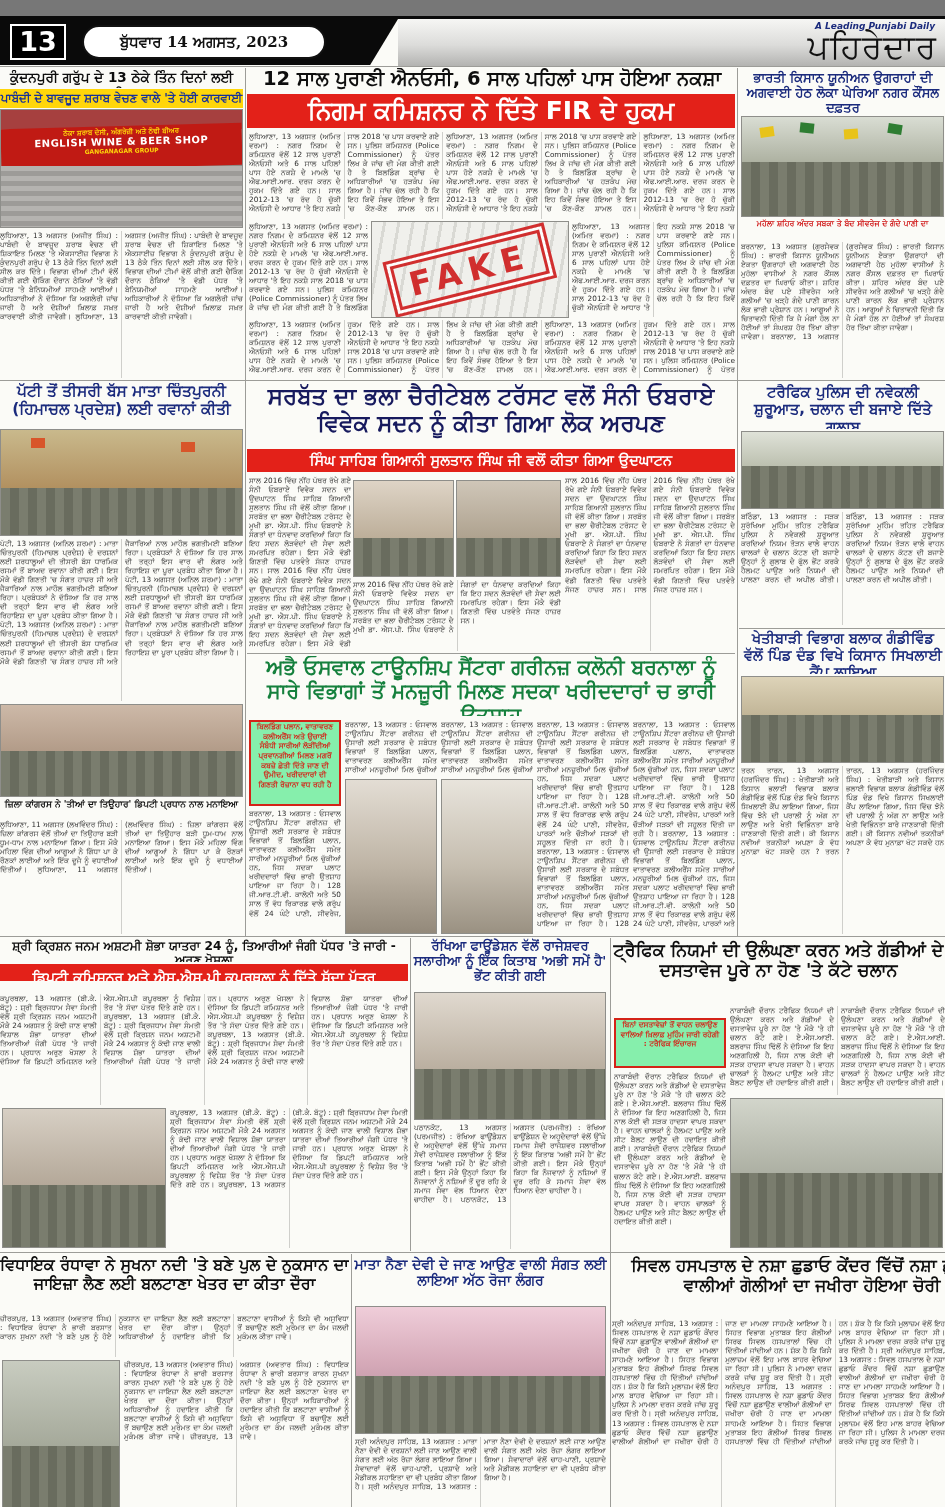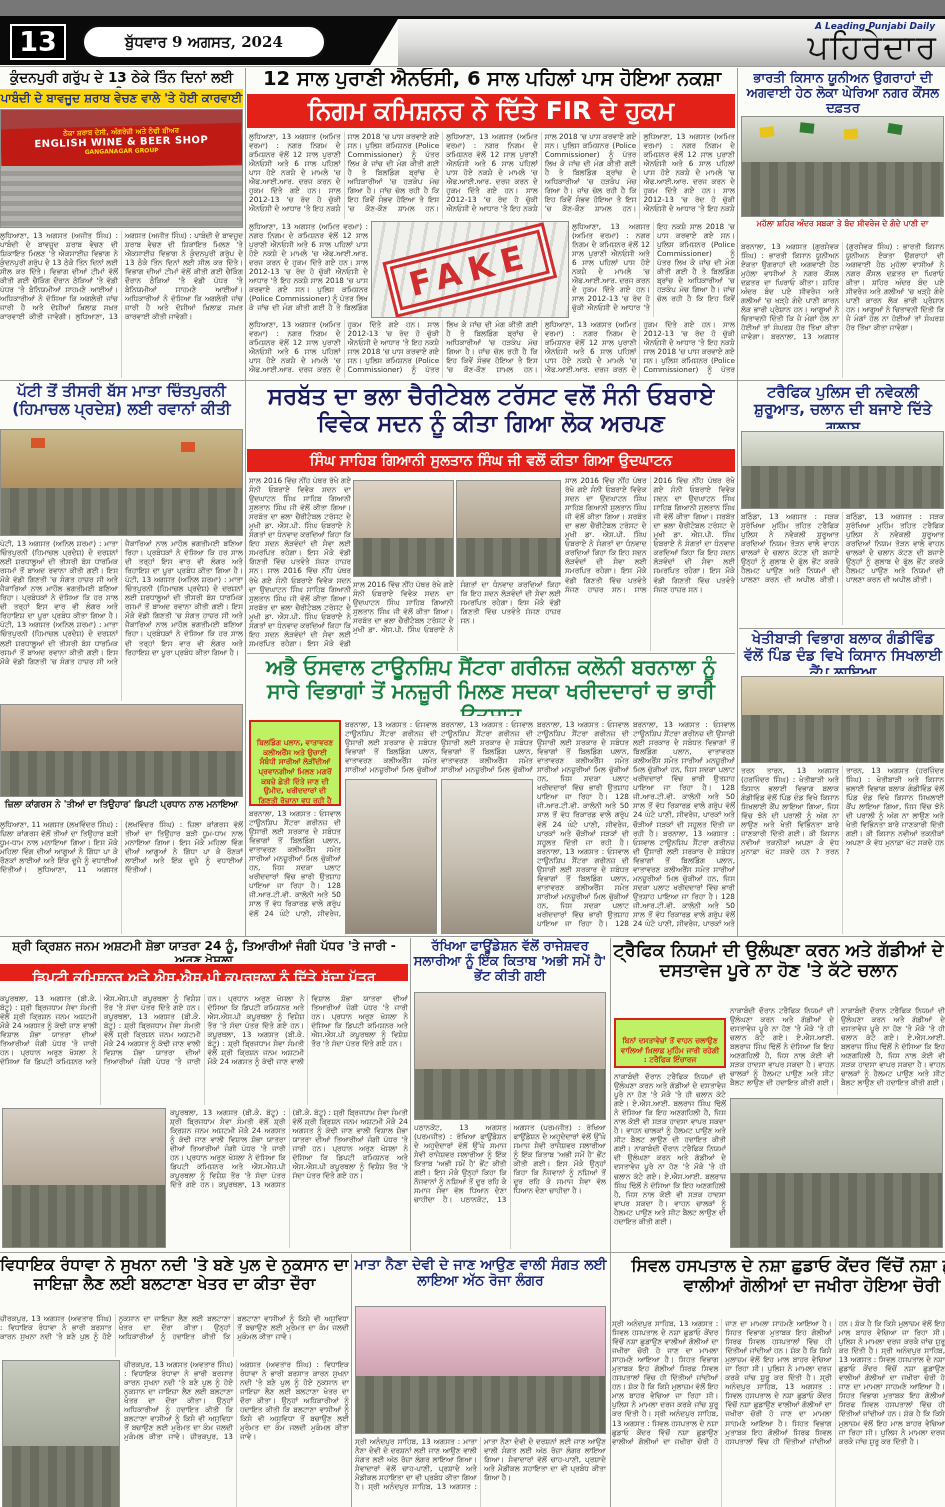--- a/index.html
+++ b/index.html
@@ -11,21 +11,21 @@
   .navy{color:#1b2b7d}
   .blk{color:#0e0e0e}
   .red-strip{background:#e32119;color:#fff;font-weight:bold;text-align:center;overflow:hidden}
   .yellow-strip{background:#ffd60a;color:#16309b;font-weight:bold;text-align:center;overflow:hidden}
   .body-txt{font-size:7.3px;line-height:1.24;text-align:justify;color:#2b2b2b;overflow:hidden;
             column-gap:7px;column-rule:1px solid #cfcfcb;word-break:break-word}
   .ph{position:absolute;border:1px solid #8e8e8a;overflow:hidden;background:#c9c4ba}
   .vr{position:absolute;width:1px;background:#9c9c98}
   .hrule{position:absolute;height:1px;background:#9c9c98}
   .redbox{position:absolute;border:2px solid #d42318;color:#d42318;font-weight:bold;
-          font-size:7.4px;line-height:1.3;text-align:center;padding:16px 3px;overflow:hidden;background:#bef264}
+          font-size:7.4px;line-height:1.3;text-align:center;padding:0 3px;overflow:hidden;background:#86efac}
   .cap-red{color:#d01818;font-weight:bold;text-align:center;overflow:hidden}
   
   .topline{position:absolute;left:0;top:0;width:945px;height:3px;background:#0a0a0a}
   .head-black{position:absolute;left:0;top:3px;width:398px;height:46px;background:#0a0a0a;
               clip-path:polygon(0 0,100% 0,93% 100%,0 100%)}
   .pageno{position:absolute;left:10px;top:8px;width:56px;height:36px;background:#000;border:2px solid #fff;
           color:#fff;font-size:27px;font-weight:bold;text-align:center;line-height:32px}
   .datepill{position:absolute;left:82px;top:9px;width:244px;height:34px;background:#fff;border:2px solid #111;
             border-radius:17px;color:#111;font-weight:bold;font-size:15px;text-align:center;line-height:30px;
             font-family:"DejaVu Serif","Liberation Serif",serif}
@@ -51,21 +51,21 @@
          background:repeating-linear-gradient(90deg,#7a7d6e 0 9px,#696c5e 9px 18px)}
 </style>
 </head>
 <body>
 
 <div class="page">
 
   <div class="topline"></div>
   <div class="head-black"></div>
   <div class="pageno">13</div>
-  <div class="datepill">ਬੁੱਧਵਾਰ 9 ਅਗਸਤ, 2024</div>
+  <div class="datepill">ਬੁੱਧਵਾਰ 14 ਅਗਸਤ, 2023</div>
   <div class="masthead-zone">
     <div class="tagline">A Leading Punjabi Daily</div>
     <div class="masthead">ਪਹਿਰੇਦਾਰ</div>
   </div>
 
   <div class="hrule" style="left:0;top:50px;width:945px"></div>
   <div class="hrule" style="left:0;top:364px;width:945px"></div>
   <div class="hrule" style="left:0;top:920px;width:945px"></div>
   <div class="hrule" style="left:0;top:1236px;width:945px"></div>
   <div class="hrule" style="left:247px;top:637px;width:488px"></div>

